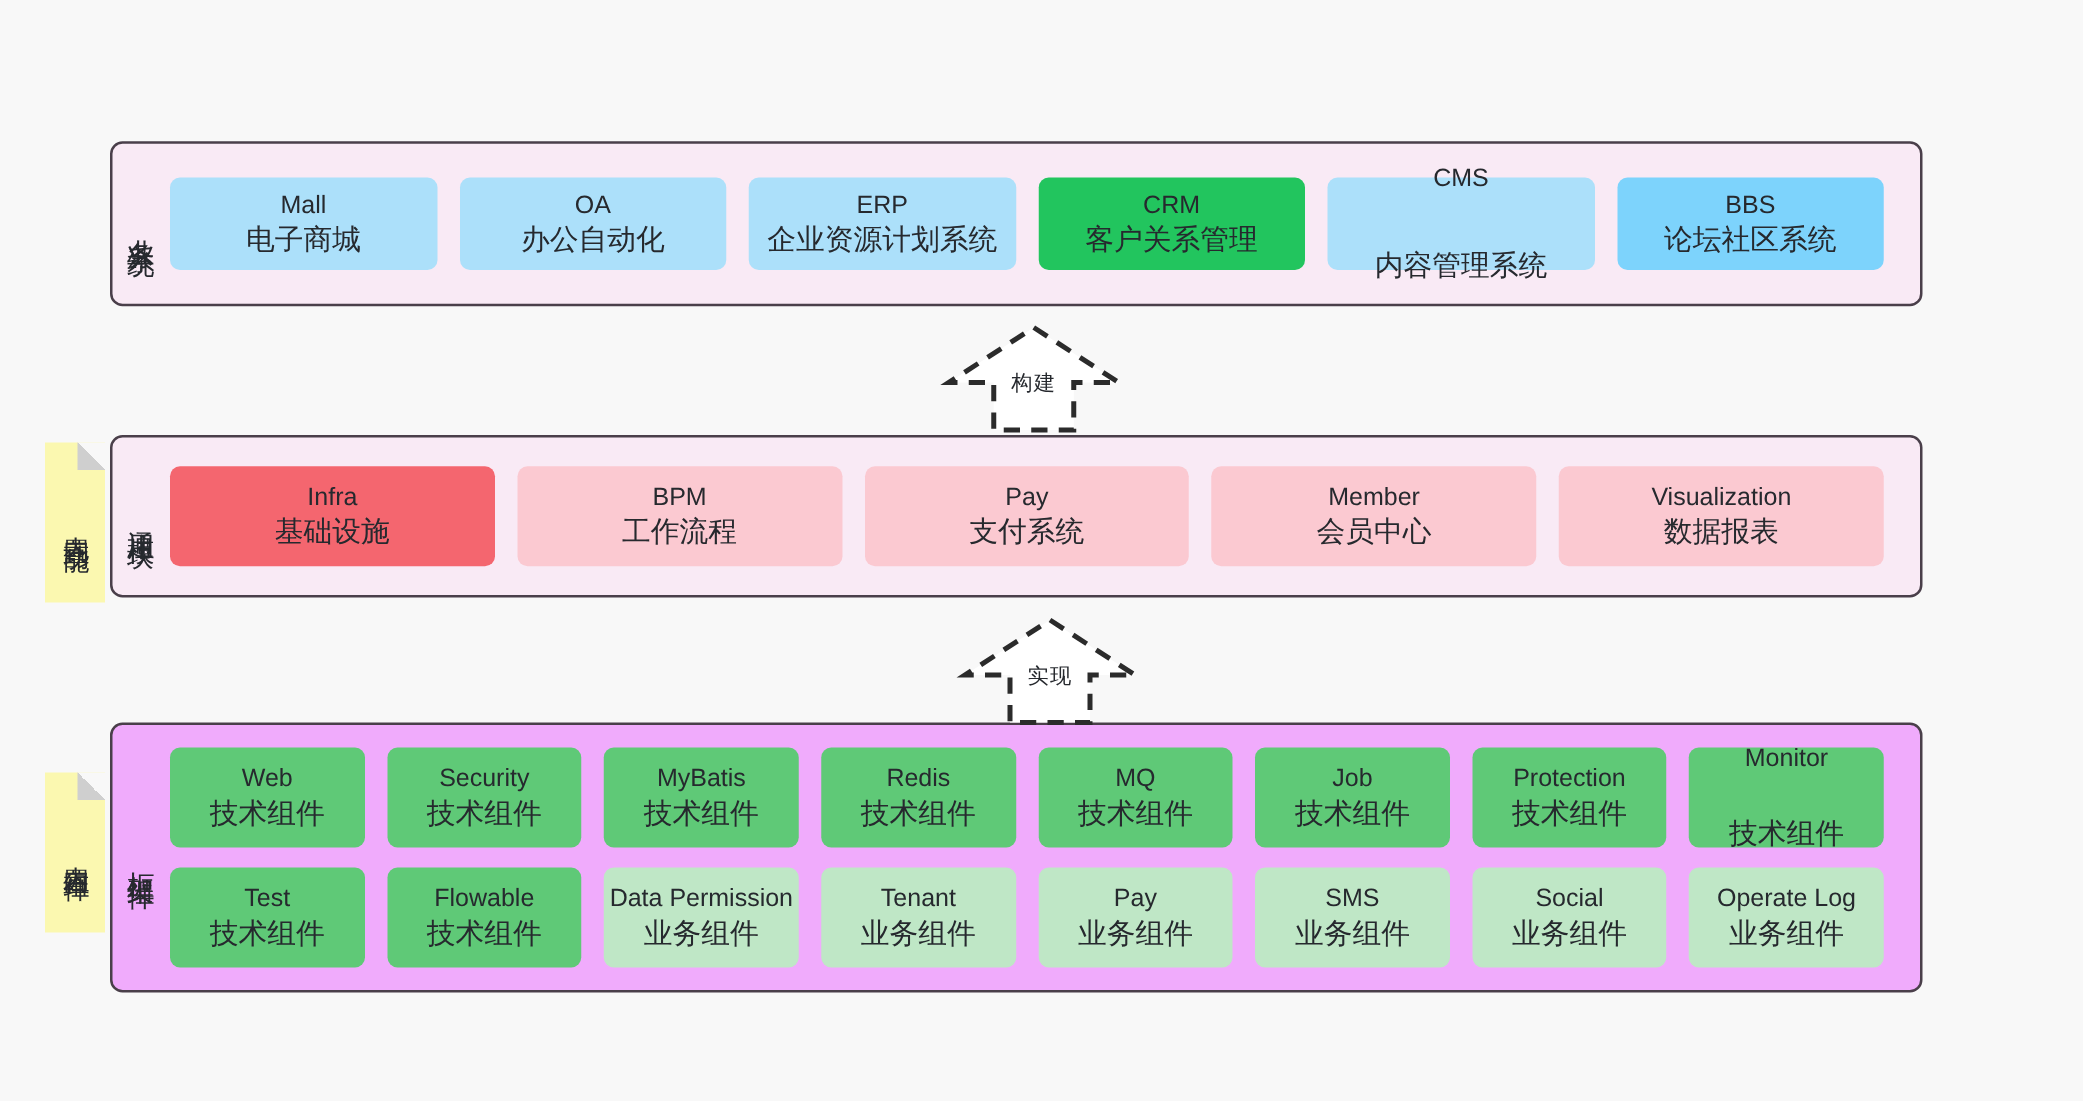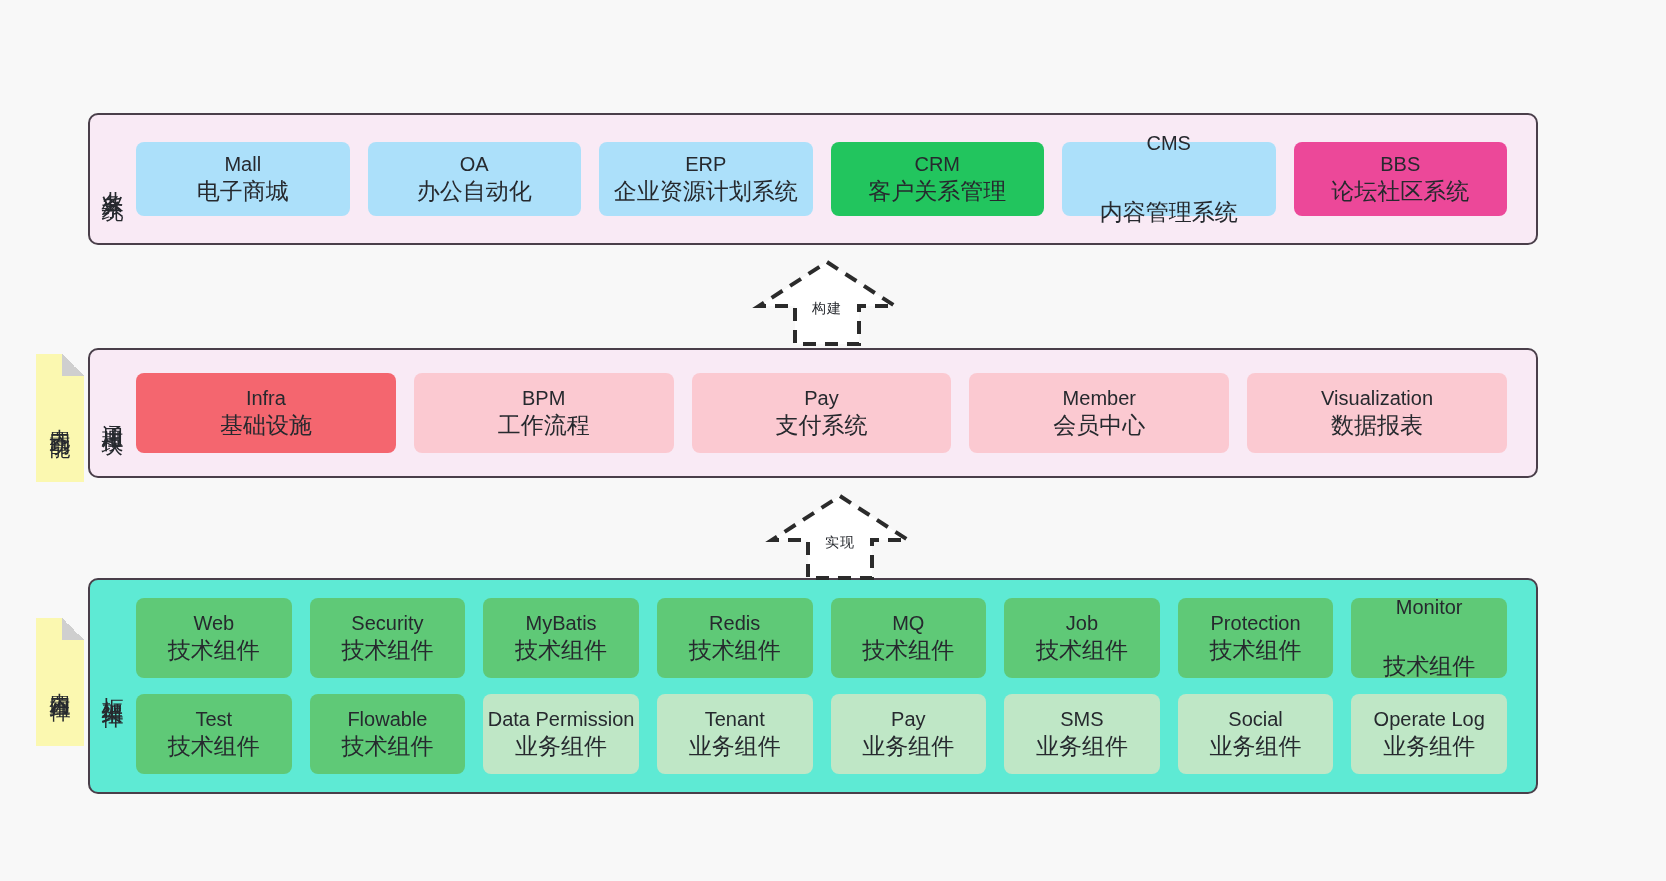--- a/index.html
+++ b/index.html
@@ -134,21 +134,21 @@
   .arrow-wrap {
     position: absolute;
     z-index: 2;
   }
   .arrow-wrap svg { display: block; overflow: visible; }
   .arrow-label {
     position: absolute;
     left: 0; right: 0;
     bottom: 26px;
     text-align: center;
-    font-size: 14px;
+    font-size: 17px;
     color: #26292e;
     letter-spacing: 1px;
     user-select: none;
     pointer-events: none;
   }
   #arrow-build { left: 757px; top: 258px; width: 140px; height: 86px; }
   #arrow-implement { left: 770px; top: 492px; width: 140px; height: 86px; }
 </style>
 </head>
 <body style="background: rgb(248, 248, 248);">
@@ -172,21 +172,21 @@
           <span class="t2">企业资源计划系统</span>
         </div>
         <div class="cell" style="background: #22c55e;">
           <span class="t1">CRM</span>
           <span class="t2">客户关系管理</span>
         </div>
         <div class="cell" style="background: rgb(172, 224, 250); gap: 42px;">
           <span class="t1">CMS</span>
           <span class="t2">内容管理系统</span>
         </div>
-        <div class="cell" style="background: #ec4899;">
+        <div class="cell" style="background: #7dd3fc;">
           <span class="t1">BBS</span>
           <span class="t2">论坛社区系统</span>
         </div>
       </div>
     </div>
   </div>
 
   <div class="arrow-wrap" id="arrow-build">
     <svg width="140" height="86" viewBox="0 0 140 86" aria-hidden="true">
       <polygon points="70,4 138,48 102,48 102,86 38,86 38,48 2,48" fill="#ffffff" stroke="#2b2b2b" stroke-width="4" stroke-dasharray="13 9" stroke-linejoin="miter"></polygon>
@@ -226,21 +226,21 @@
 
   <div class="arrow-wrap" id="arrow-implement">
     <svg width="140" height="86" viewBox="0 0 140 86" aria-hidden="true">
       <polygon points="70,4 138,48 102,48 102,86 38,86 38,48 2,48" fill="#ffffff" stroke="#2b2b2b" stroke-width="4" stroke-dasharray="13 9" stroke-linejoin="miter"></polygon>
     </svg>
     <div class="arrow-label">实现</div>
   </div>
 
   <div class="sticky" id="sticky-builtin-components" style="background: rgb(251, 248, 176);">内置组件</div>
 
-  <div class="layer" id="layer-framework" style="background: #5eead4; border-color: rgb(74, 63, 74);">
+  <div class="layer" id="layer-framework" style="background: #f0abfc; border-color: rgb(74, 63, 74);">
     <div class="layer-title">框架组件</div>
     <div class="layer-body">
 
       <div class="row">
         <div class="cell" style="background: rgb(95, 201, 119);">
           <span class="t1">Web</span>
           <span class="t2">技术组件</span>
         </div>
         <div class="cell" style="background: rgb(95, 201, 119);">
           <span class="t1">Security</span>

